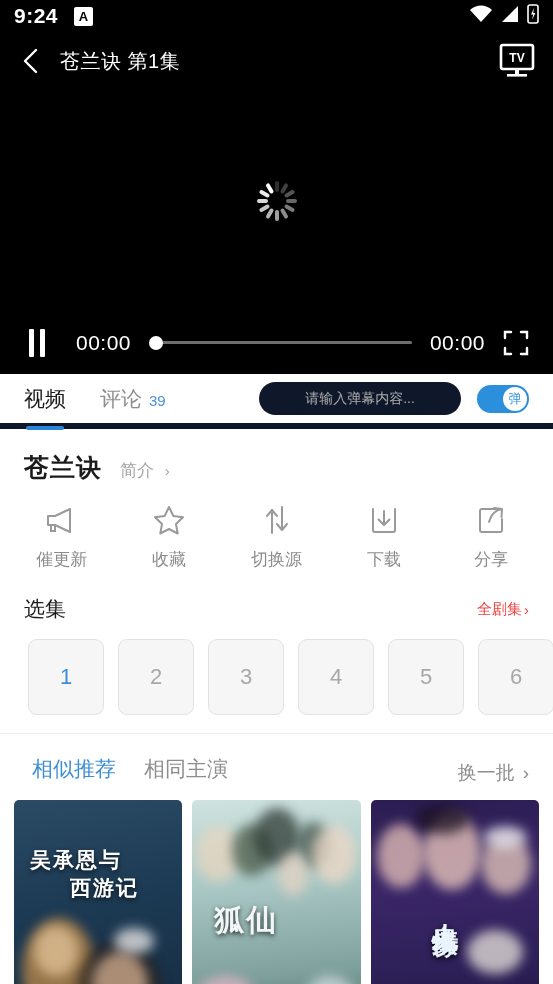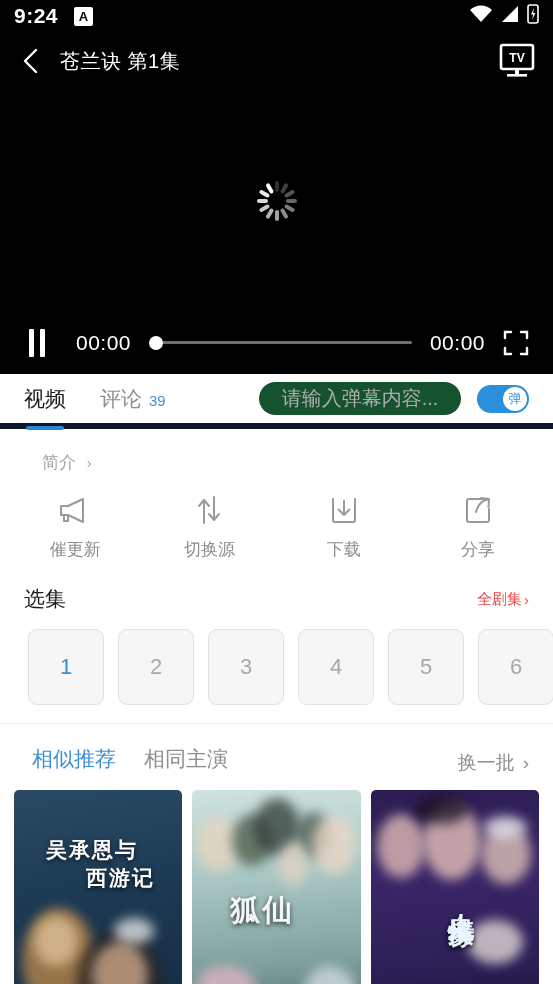--- a/index.html
+++ b/index.html
@@ -65,23 +65,23 @@
     border-bottom: 6px solid #0f172a; background:#fff;
   }
   .tab { position: relative; font-size: 21px; color: #8e8e8e; margin-right: 34px; display:flex; align-items:baseline; }
   .tab.active { color: #1b1b1b; }
   .tab.active::after {
     content:""; position:absolute; left:2px; right:2px; bottom:-17px;
     height: 4px; background: #2b84d8; border-radius: 2px;
   }
   .tab-count { font-size: 15px; color: #4a90d9; margin-left: 7px; }
   .danmaku-input {
-    width: 202px; height: 33px; border-radius: 17px; background: #14532d;
+    width: 202px; height: 33px; border-radius: 17px; background: #0f172a;
     display:flex; align-items:center; justify-content:center;
-    color:#adadad; font-size: 20px; margin-left: auto;
+    color:#adadad; font-size: 14px; margin-left: auto;
   }
   .danmaku-toggle {
     width: 52px; height: 28px; border-radius: 15px; background: #2b8fdc;
     margin-left: 16px; display:flex; align-items:center; justify-content:flex-end;
     padding: 0 2px; position: relative;
   }
   .danmaku-knob {
     width: 24px; height: 24px; border-radius: 50%; background:#fff;
     display:flex; align-items:center; justify-content:center;
     color:#2b8fdc; font-size: 13px;
@@ -124,21 +124,21 @@
   .cards { display:flex; gap: 10px; padding: 14px 14px 0 14px; }
   .card { position: relative; flex: 1; height: 246px; border-radius: 5px; overflow: hidden; }
   .card-img { position:absolute; inset:0; }
   
   .poster-a { background: linear-gradient(170deg,#2b4a63 0%,#1d3b55 40%,#14293d 100%); }
   .poster-b { background: linear-gradient(175deg,#cfe3e0 0%,#a9c7c4 35%,#7ea09c 70%,#3d5a52 100%); }
   .poster-c { background: linear-gradient(175deg,#2b1d52 0%,#3a2668 35%,#2c1f56 70%,#181033 100%); }
   .blob { position:absolute; border-radius: 50%; filter: blur(6px); opacity:.75; }
   .ptitle {
     position:absolute; color:#fff; font-weight:bold; letter-spacing:2px;
-    text-shadow: 0 2px 5px rgba(0,0,0,.7); font-family:"DejaVu Serif", serif;margin-left:16px;
+    text-shadow: 0 2px 5px rgba(0,0,0,.7); font-family:"DejaVu Serif", serif;
   }
 </style>
 </head>
 <body>
 
 <div class="phone">
 
   <div class="statusbar">
     <div class="status-time">9:24</div>
     <div class="status-badge">A</div>
@@ -222,35 +222,44 @@
       <span>评论</span>
       <span class="tab-count">39</span>
     </div>
     <div class="danmaku-input">请输入弹幕内容...</div>
     <div class="danmaku-toggle">
       <div class="danmaku-knob">弹</div>
     </div>
   </div>
 
   <div class="showinfo">
+    <div class="show-name">苍兰诀</div>
     <div class="show-brief">
       <span>简介</span>
       <span class="chev">›</span>
     </div>
   </div>
 
   <div class="actions">
     <div class="action">
       <span>
         <svg width="40" height="32" viewBox="0 0 40 32">
           <path d="M6 12 L6 21 L13 21 L28 28 L28 5 L13 12 Z" fill="none" stroke="#9a9a9a" stroke-width="2" stroke-linejoin="round"></path>
           <path d="M9 21 L9 27 L13 27 L13 21" fill="none" stroke="#9a9a9a" stroke-width="2"></path>
         </svg>
       </span>
       <span class="action-label">催更新</span>
+    </div>
+    <div class="action">
+      <span>
+        <svg width="34" height="32" viewBox="0 0 34 32">
+          <path d="M17 3 L21.4 12 L31 13.3 L24 20 L25.7 29.5 L17 25 L8.3 29.5 L10 20 L3 13.3 L12.6 12 Z" fill="none" stroke="#9a9a9a" stroke-width="2" stroke-linejoin="round"></path>
+        </svg>
+      </span>
+      <span class="action-label">收藏</span>
     </div>
     <div class="action">
       <span>
         <svg width="34" height="32" viewBox="0 0 34 32">
           <path d="M12 29 L12 6 M12 6 L7 12 M12 6 L17 12" fill="none" stroke="#9a9a9a" stroke-width="2" stroke-linecap="round" stroke-linejoin="round"></path>
           <path d="M22 3 L22 26 M22 26 L17 20 M22 26 L27 20" fill="none" stroke="#9a9a9a" stroke-width="2" stroke-linecap="round" stroke-linejoin="round"></path>
         </svg>
       </span>
       <span class="action-label">切换源</span>
     </div>

